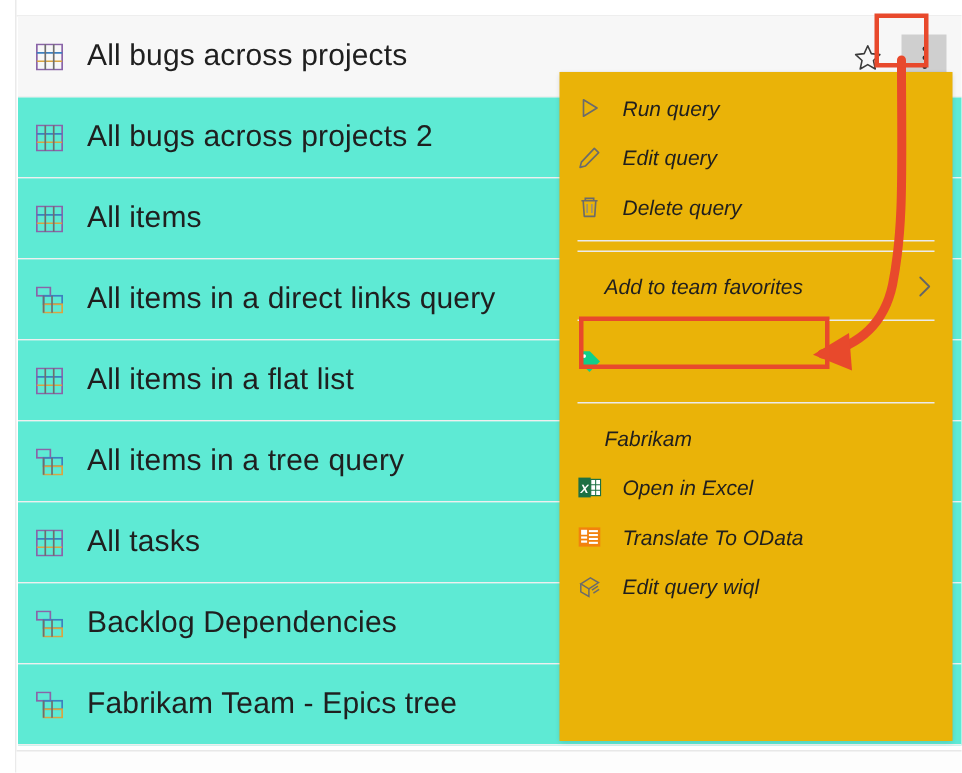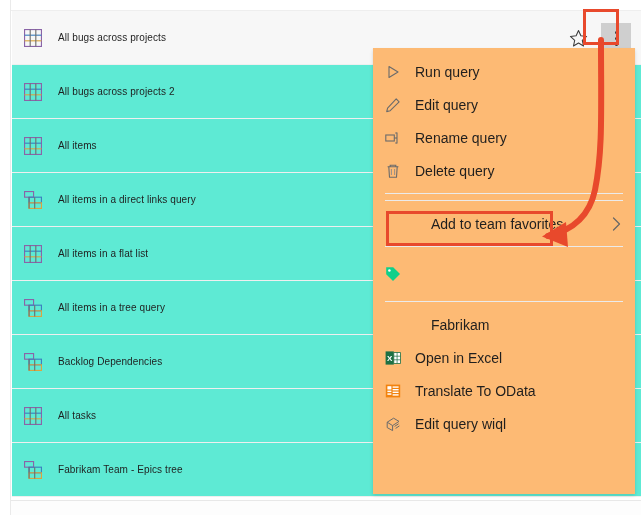--- a/index.html
+++ b/index.html
@@ -71,21 +71,21 @@
   }
   .query-row .q-icon {
     width: 18px;
     height: 18px;
     margin-left: 12px;
     margin-right: 16px;
     flex: 0 0 auto;
     position: relative;
   }
   .query-row .q-label {
-    font-size: 10px;
+    font-size: 20px;
     color: #1f1f1f;
     letter-spacing: 0.1px;
     white-space: nowrap;
   }
   .row-actions {
     position: absolute;
     right: 10px;
     top: 0;
     height: 54px;
     display: flex;
@@ -112,25 +112,26 @@
     background: #333333;
   }
 
   
   #context-menu {
     position: absolute;
     left: 373px;
     top: 48px;
     width: 262px;
     height: 446px;
-    background: #fdba74;
+    background: #eab308;
     box-shadow: 0 1.6px 3.6px rgba(0,0,0,0.14), 0 0.3px 0.9px rgba(0,0,0,0.12);
     box-sizing: border-box;
     padding-top: 7px;
     padding-bottom: 7px;
+    font-style: italic;
   }
   .menu-item {
     height: 33px;
     display: flex;
     align-items: center;
     padding-left: 12px;
     padding-right: 12px;
     box-sizing: border-box;
     position: relative;
   }
@@ -155,21 +156,21 @@
     color: #666666;
     font-size: 13px;
     line-height: 1;
   }
   .menu-sep {
     height: 1px;
     background: #ebebeb;
     margin: 6px 12px;
   }
   .menu-item.tall { height: 42px; }
-  .menu-item.noicon .m-label { margin-left: 46px; }
+  .menu-item.noicon .m-label { margin-left: 18px; }
 
   
   .anno-box {
     position: absolute;
     border: 3px solid #E8492C;
     box-sizing: border-box;
     pointer-events: none;
   }
   #anno-more-box {
     left: 583px; top: 9px;
@@ -280,44 +281,44 @@
             <rect x="4.5" y="10.5" width="11" height="5" fill="none" stroke="#D9A441" stroke-width="1"></rect>
             <line x1="9.5" y1="5.5" x2="9.5" y2="15.5" stroke="#6E6E6E" stroke-width="1"></line>
             <line x1="4.5" y1="5.5" x2="4.5" y2="15.5" stroke="#6E6E6E" stroke-width="1"></line>
           </svg>
         </span>
         <span class="q-label">All items in a tree query</span>
       </div>
       <div class="query-row">
         <span class="q-icon">
           <svg width="18" height="18" viewBox="0 0 16 16">
+            <rect x="0.5" y="0.5" width="15" height="15" fill="none" stroke="#8A64A8" stroke-width="1"></rect>
+            <line x1="0.5" y1="5.5" x2="15.5" y2="5.5" stroke="#3D7FBF" stroke-width="1"></line>
+            <line x1="0.5" y1="10.5" x2="15.5" y2="10.5" stroke="#D9A441" stroke-width="1"></line>
+            <line x1="5.5" y1="0.5" x2="5.5" y2="15.5" stroke="#6E6E6E" stroke-width="1"></line>
+            <line x1="10.5" y1="0.5" x2="10.5" y2="15.5" stroke="#6E6E6E" stroke-width="1"></line>
+          </svg>
+        </span>
+        <span class="q-label">All tasks</span>
+      </div>
+      <div class="query-row">
+        <span class="q-icon">
+          <svg width="18" height="18" viewBox="0 0 16 16">
             <rect x="0.5" y="0.5" width="8" height="5" fill="none" stroke="#8A64A8" stroke-width="1"></rect>
             <rect x="4.5" y="5.5" width="11" height="5" fill="none" stroke="#3D7FBF" stroke-width="1"></rect>
             <rect x="4.5" y="10.5" width="11" height="5" fill="none" stroke="#D9A441" stroke-width="1"></rect>
             <line x1="9.5" y1="5.5" x2="9.5" y2="15.5" stroke="#6E6E6E" stroke-width="1"></line>
             <line x1="4.5" y1="5.5" x2="4.5" y2="15.5" stroke="#6E6E6E" stroke-width="1"></line>
           </svg>
         </span>
         <span class="q-label">Backlog Dependencies</span>
       </div>
       <div class="query-row">
         <span class="q-icon">
           <svg width="18" height="18" viewBox="0 0 16 16">
-            <rect x="0.5" y="0.5" width="15" height="15" fill="none" stroke="#8A64A8" stroke-width="1"></rect>
-            <line x1="0.5" y1="5.5" x2="15.5" y2="5.5" stroke="#3D7FBF" stroke-width="1"></line>
-            <line x1="0.5" y1="10.5" x2="15.5" y2="10.5" stroke="#D9A441" stroke-width="1"></line>
-            <line x1="5.5" y1="0.5" x2="5.5" y2="15.5" stroke="#6E6E6E" stroke-width="1"></line>
-            <line x1="10.5" y1="0.5" x2="10.5" y2="15.5" stroke="#6E6E6E" stroke-width="1"></line>
-          </svg>
-        </span>
-        <span class="q-label">All tasks</span>
-      </div>
-      <div class="query-row">
-        <span class="q-icon">
-          <svg width="18" height="18" viewBox="0 0 16 16">
             <rect x="0.5" y="0.5" width="8" height="5" fill="none" stroke="#8A64A8" stroke-width="1"></rect>
             <rect x="4.5" y="5.5" width="11" height="5" fill="none" stroke="#3D7FBF" stroke-width="1"></rect>
             <rect x="4.5" y="10.5" width="11" height="5" fill="none" stroke="#D9A441" stroke-width="1"></rect>
             <line x1="9.5" y1="5.5" x2="9.5" y2="15.5" stroke="#6E6E6E" stroke-width="1"></line>
             <line x1="4.5" y1="5.5" x2="4.5" y2="15.5" stroke="#6E6E6E" stroke-width="1"></line>
           </svg>
         </span>
         <span class="q-label">Fabrikam Team - Epics tree</span>
       </div>
     </div>
@@ -333,31 +334,20 @@
         </span>
         <span class="m-label">Run query</span>
       </div>
       <div class="menu-item">
         <span class="m-icon">
           <svg width="16" height="16" viewBox="0 0 16 16">
             <path d="M11.2 1.9 L14.1 4.8 L5.2 13.7 L1.7 14.6 L2.6 11.1 Z" fill="none" stroke="#6b6b6b" stroke-width="1.1" stroke-linejoin="round"></path>
           </svg>
         </span>
         <span class="m-label">Edit query</span>
-      </div>
-      <div class="menu-item">
-        <span class="m-icon">
-          <svg width="16" height="16" viewBox="0 0 16 16">
-            <rect x="0.8" y="5" width="8.5" height="6" fill="none" stroke="#6b6b6b" stroke-width="1.1"></rect>
-            <line x1="12" y1="2.6" x2="12" y2="13.4" stroke="#6b6b6b" stroke-width="1.1"></line>
-            <path d="M10.2 3 L12 3 M10.2 13 L12 13" stroke="#6b6b6b" stroke-width="1.1"></path>
-            <line x1="9.3" y1="8" x2="12" y2="8" stroke="#6b6b6b" stroke-width="1.1"></line>
-          </svg>
-        </span>
-        <span class="m-label">Rename query</span>
       </div>
       <div class="menu-item">
         <span class="m-icon">
           <svg width="16" height="16" viewBox="0 0 16 16">
             <path d="M2.6 3.8 H13.4 M5.2 3.8 V2.2 H10.8 V3.8" fill="none" stroke="#6b6b6b" stroke-width="1.1"></path>
             <path d="M3.8 3.8 L4.5 14.2 H11.5 L12.2 3.8" fill="none" stroke="#6b6b6b" stroke-width="1.1" stroke-linejoin="round"></path>
             <line x1="6.4" y1="6" x2="6.4" y2="12" stroke="#8a8a8a" stroke-width="0.9"></line>
             <line x1="9.6" y1="6" x2="9.6" y2="12" stroke="#8a8a8a" stroke-width="0.9"></line>
           </svg>
         </span>

